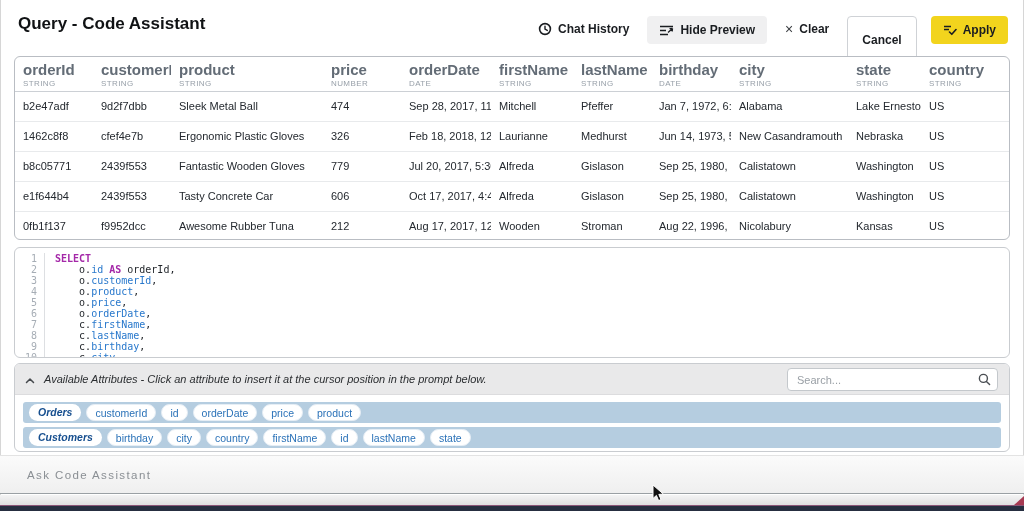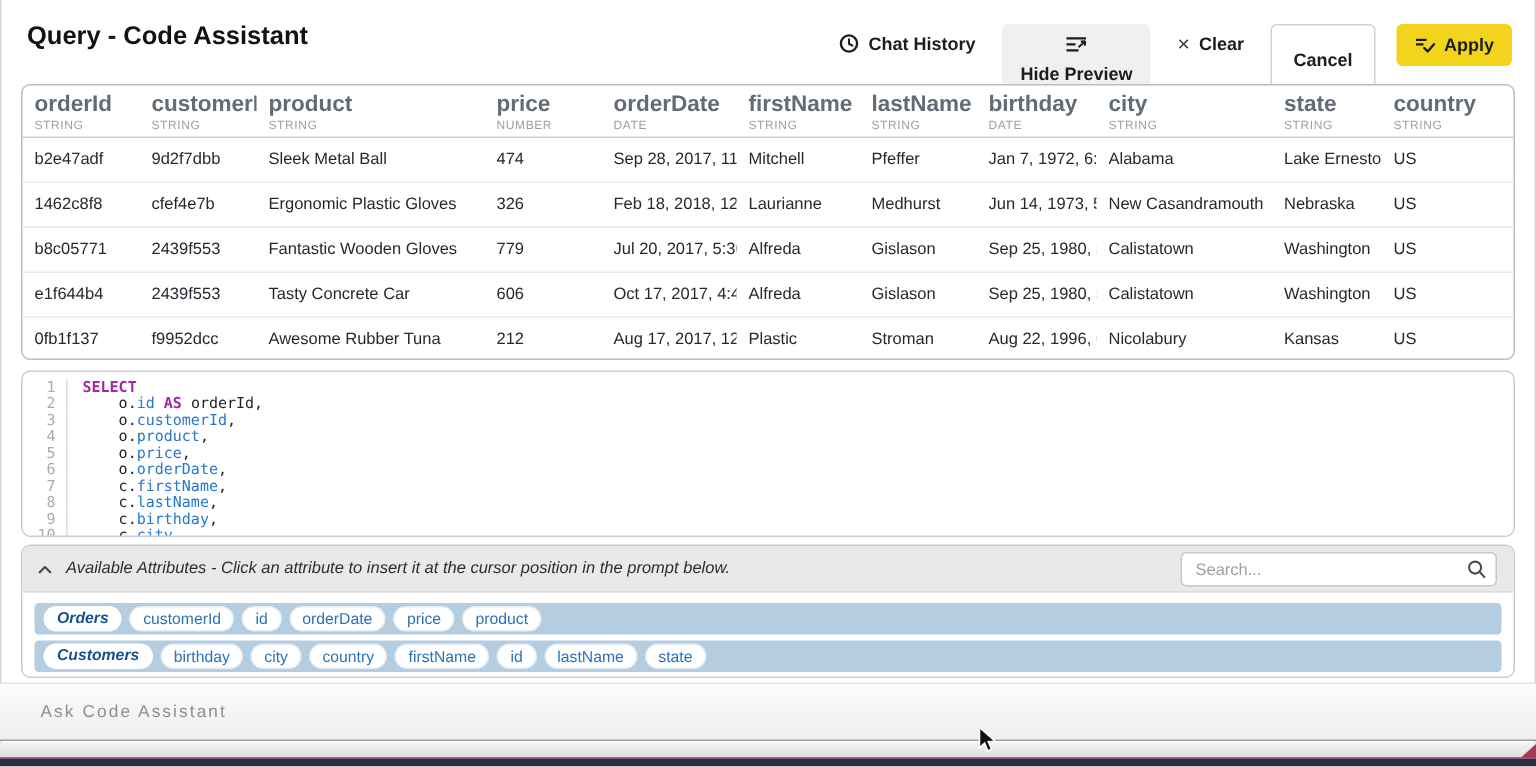--- a/index.html
+++ b/index.html
@@ -11,21 +11,21 @@
   
   .side-edge { position:absolute; top:0; bottom:6px; width:1px; background:#d6d6d6; }
   .side-edge.left{ left:0; } .side-edge.right{ right:0; }
 
   
   .page-title { position:absolute; left:18px; top:14px; font-size:17px; font-weight:700; color:#101214; }
   .toolbar { position:absolute; top:16px; right:16px; display:flex; align-items:flex-start; gap:14px; height:28px; }
   .tb-btn { display:flex; align-items:center; gap:6px; font-size:12px; font-weight:600; color:#1a1d21;
             background:transparent; border:none; cursor:pointer; padding:6px 4px; border-radius:4px; }
   .tb-btn svg { display:block; }
-  .btn-hide-preview { background:#f0f0f1; padding:7px 12px;flex-direction:column; }
+  .btn-hide-preview { background:#f0f0f1; padding:7px 12px; }
   .btn-cancel { background:#ffffff; border:1px solid #cfd2d6; padding:16px 14px; }
   .btn-apply { background:#f2d41d; padding:7px 12px; }
   .x-glyph { font-size:14px; font-weight:400; color:#3a3d41; line-height:10px; }
 
   
   .preview-table { position:absolute; left:14px; right:14px; top:56px; height:184px;
     border:1px solid #b9bdc3; border-radius:6px; background:#fff; overflow:hidden; }
   .tgrid { display:grid; grid-template-columns:78px 78px 152px 78px 90px 82px 78px 80px 117px 73px minmax(0,1fr); }
   .thead { border-bottom:1px solid #ccd0d5; }
   .th { padding:4px 6px 3px 8px; overflow:hidden; white-space:nowrap; }
@@ -228,21 +228,21 @@
         <div class="td">Calistatown</div>
         <div class="td">Washington</div>
         <div class="td">US</div>
       </div>
       <div class="tgrid trow">
         <div class="td">0fb1f137</div>
         <div class="td">f9952dcc</div>
         <div class="td">Awesome Rubber Tuna</div>
         <div class="td">212</div>
         <div class="td">Aug 17, 2017, 12:39:</div>
-        <div class="td">Plastic</div>
+        <div class="td">Wooden</div>
         <div class="td">Stroman</div>
         <div class="td">Aug 22, 1996, 6:00</div>
         <div class="td">Nicolabury</div>
         <div class="td">Kansas</div>
         <div class="td">US</div>
       </div>
     </div>
 </div>
 
 <div class="code-editor">

